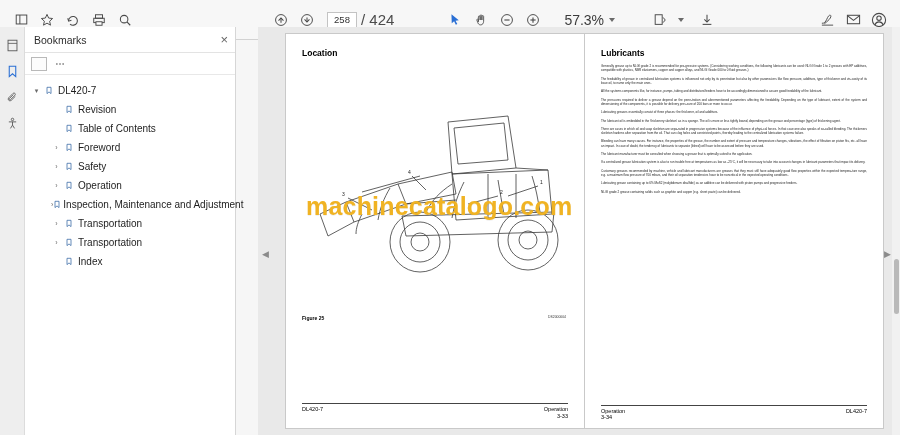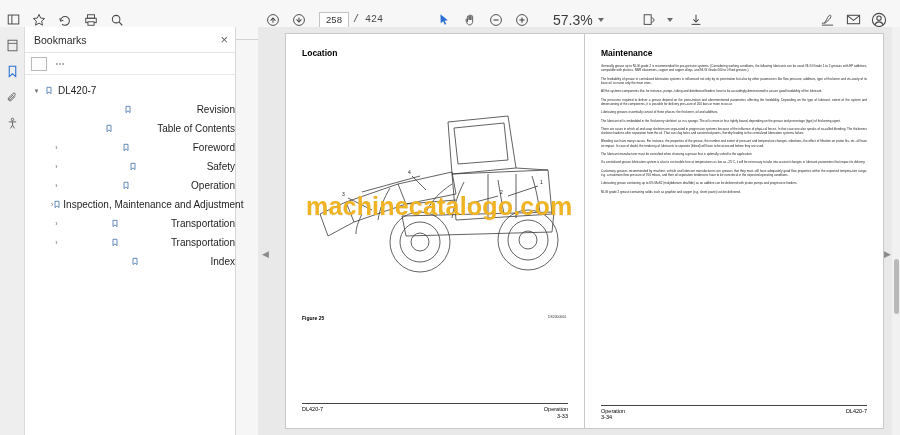--- a/index.html
+++ b/index.html
@@ -10,37 +10,37 @@
     background:#ffffff;
     overflow:hidden;
     -webkit-font-smoothing:antialiased;
   }
   #app { position:relative; width:900px; height:435px; background:#f6f6f6; }
 
   
   .toolbar {
     position:absolute; left:0; top:0; width:900px; height:40px;
     background:#f7f7f7; border-bottom:1px solid #d2d2d2;
-    display:flex; align-items:center;
+    display:flex; align-items:center;padding-left:8px;
   }
   .tb-group { display:flex; align-items:center; }
   .tb-btn {
     width:26px; height:22px; display:flex; align-items:center; justify-content:center;
     color:#4a4a4a; cursor:default;
   }
   .tb-btn svg { display:block; }
   .pagebox {
     display:flex; align-items:center; font-size:10px; color:#3c3c3c;
   }
   .pagenum {
     width:30px; height:16px; border:1px solid #c3c3c3; background:#fff;
     font-size:9.5px; color:#333; display:flex; align-items:center; justify-content:center;
     margin-right:4px;
   }
-  .pagetotal { font-size:10px; color:#4b4b4b;font-family:Liberation Mono, monospace; }
+  .pagetotal { font-size:15px; color:#4b4b4b; }
   .zoombox { display:flex; align-items:center; margin-left:4px; }
   .zoomval { font-size:14px; color:#3c3c3c; min-width:28px; text-align:right; }
   .caret { margin-left:5px; width:0;height:0;border-left:3.5px solid transparent;border-right:3.5px solid transparent;border-top:4px solid #6a6a6a; }
   .spacer { flex:1; }
 
   
   .railbar {
     position:absolute; left:0; top:27px; width:25px; height:408px;
     background:#eeeeee; border-right:1px solid #dcdcdc;
     display:flex; flex-direction:column; align-items:center; padding-top:7px;
@@ -60,21 +60,21 @@
   .sb-close { font-size:13px; color:#666; line-height:1; }
   .sb-tools { height:22px; display:flex; align-items:center; padding-left:6px; border-bottom:1px solid #e8e8e8; }
   .sb-tool { width:19px;height:17px; display:flex;align-items:center;justify-content:center;color:#555; }
   .sb-tool.box { border:1px solid #b9b9b9; background:#fcfcfc; width:16px; height:14px; margin-right:3px;}
   .tree { padding:6px 0 0 0; font-size:10px; color:#1d1d1d; }
   .node { display:flex; align-items:center; height:19px; padding-left:6px; }
   .node .tw { width:11px; text-align:center; color:#6b6b6b; font-size:7px; }
   .node .bk { width:14px; display:flex; align-items:center; justify-content:center; color:#3f6fa8; }
   .node .lbl { margin-left:2px; white-space:nowrap; }
   .node.lvl1 { padding-left:6px; }
-  .node.lvl2 { padding-left:26px;justify-content:space-between; }
+  .node.lvl2 { padding-left:26px; }
 
   
   .docview {
     position:absolute; left:258px; top:27px; width:634px; height:408px;
     background:#e9e9e9; overflow:hidden;
   }
   .page {
     position:absolute; top:6px; background:#fff; border:1px solid #c9c9c9;
     width:300px; height:396px;
   }
@@ -455,21 +455,21 @@
           <div class="foot-r">
             <div>Operation</div>
             <div>3-33</div>
           </div>
         </div>
       </div>
     </div>
 
     <div class="page right">
       <div class="pg-inner">
-        <div class="pg-h">Maintenance</div>
+        <div class="pg-h">Lubricants</div>
         <div>
           <p class="para">Generally grease up to NLGI grade 2 is recommended for pro-gressive systems. (Considering working conditions, the following lubricants can be used: NLGI Grade 1 to 2 greases with EP additives, compatible with plastics, NBR elastomers, copper and copper alloys, and NLGI Grade 000 to 0 fluid greases.)</p>
           <p class="para">The feedability of grease in centralized lubrication systems is influenced not only by its penetration but also by other parame-ters like flow pressure, additives, type of thickener and vis-cosity of its base oil, to name only the main ones.</p>
           <p class="para">All the systems components like, for instance, pumps, tubing and distributors/feeders have to be accordingly dimensioned to assure good feedability of the lubricant.</p>
           <p class="para">The pressures required to deliver a grease depend on the pene-tration and aforementioned parameters affecting the feedability. Depending on the type of lubricant, extent of the system and dimensioning of the components, it is possible for delivery pres-sure of 200 bars or more to occur.</p>
           <p class="para">Lubricating greases essentially consist of three phases: the thickener, oil and additives.</p>
           <p class="para">The lubricant oil is embedded in the 'thickenery skeleton' as in a sponge. The oil is more or less tightly bound, depending on the grease and percentage (type) of thickening agent.</p>
           <p class="para">There are cases in which oil and soap skeleton are sepa-rated in progressive systems because of the influence of physi-cal forces. In that case one also speaks of so-called bleeding. The thickeners skeleton hardens after separation from the oil. That can clog holes and constricted points, thereby leading to the centralized lubrication systems failure.</p>
           <p class="para">Bleeding can have many causes. For instance, the properties of the grease, the number and extent of pressure and temperature changes, vibrations, the effect of filtration on piston fits, etc. all have an impact. In case of doubt, the tendency of lubricants to separate (bleed) will have to be assessed before they are used.</p>
           <p class="para">The lubricant manufacturer must be consulted when choosing a grease that is optimally suited to the application.</p>

